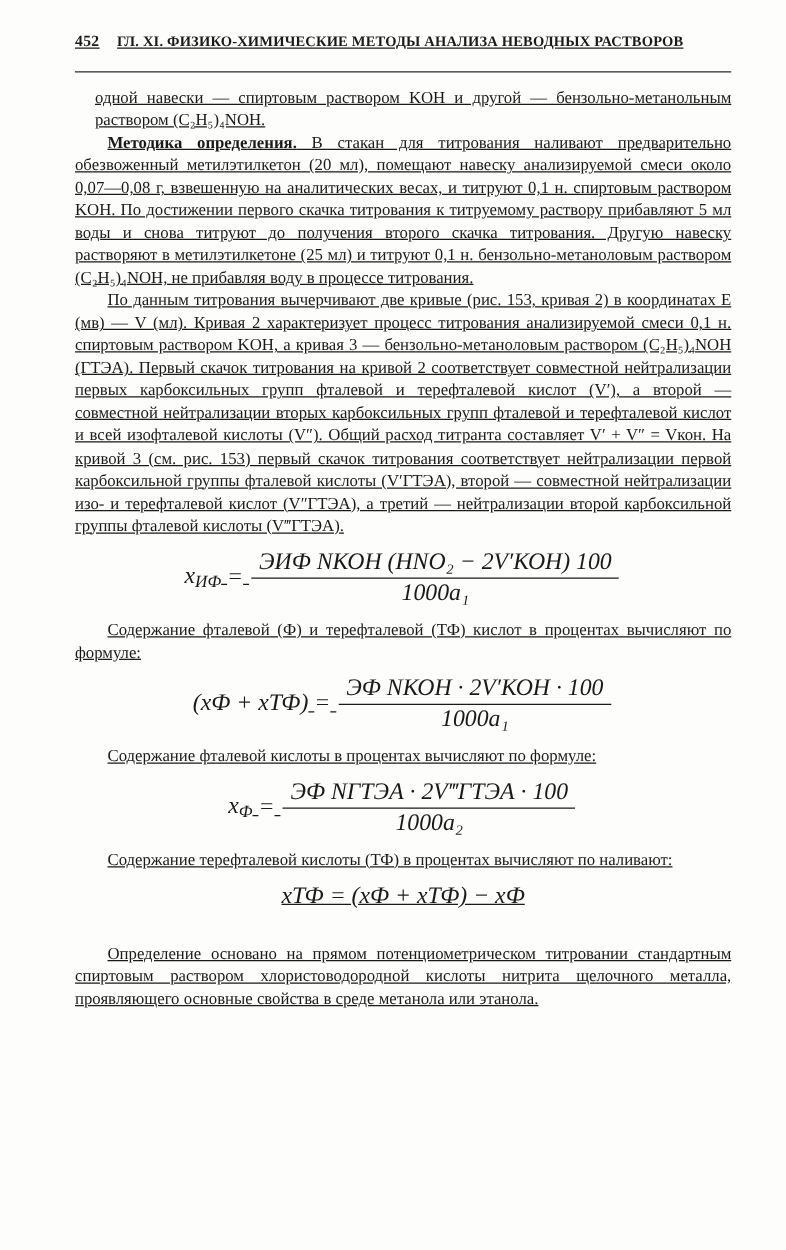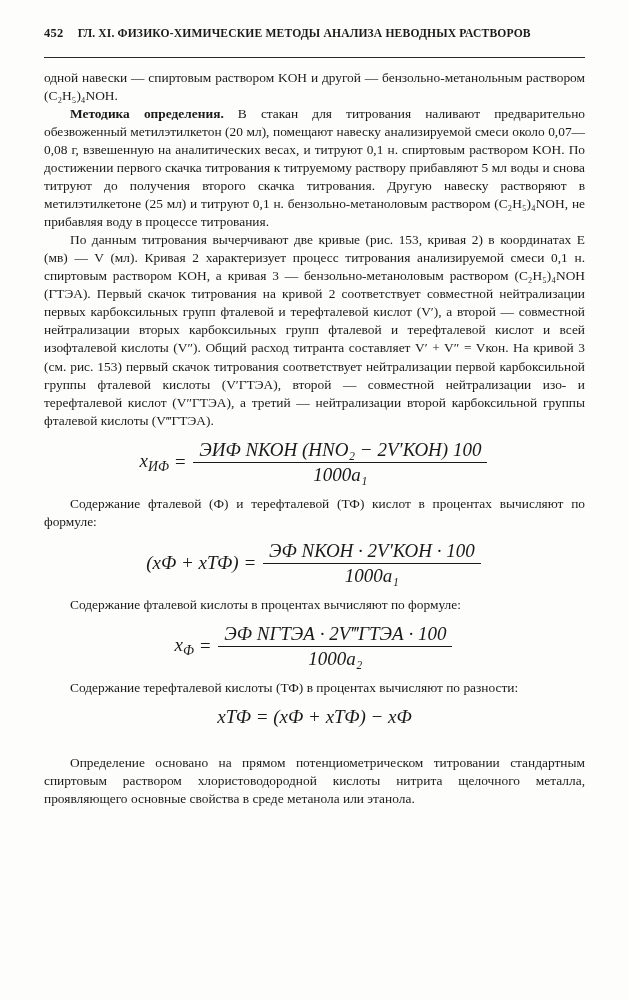--- a/index.html
+++ b/index.html
@@ -12,22 +12,23 @@
     background: #ffffff;
     font-family: "Liberation Serif", serif;
     color: #1a1a1a;
     overflow: hidden;
   }
   .page {
     position: relative;
     width: 629px;
     height: 1000px;
     box-sizing: border-box;
-    padding: 26px 44px 10px 44px;
+    padding: 26px 44px 10px 60px;
     background: #fdfdfb;
+    text-decoration: underline;
   }
   .header {
     display: flex;
     align-items: baseline;
     gap: 14px;
     margin-bottom: 14px;
     padding-bottom: 2px;
   }
   .page-number {
     font-size: 12.5px;
@@ -50,20 +51,21 @@
     margin: 0 0 0 0;
     font-size: 13.4px;
     line-height: 1.345;
     text-align: justify;
     text-justify: inter-word;
     text-indent: 26px;
     hyphens: manual;
   }
   p.noindent {
     text-indent: 0;
+    margin-left: 16px;
   }
   .b { font-weight: bold; }
   .sub { font-size: 0.72em; vertical-align: -0.28em; }
 
   .formula {
     text-align: center;
     margin: 9px 0 9px 0;
     font-size: 19px;
     font-style: italic;
   }
@@ -159,21 +161,21 @@
 
   <div class="formula">
     <span class="lhs"><span>x</span><span class="sub">Ф</span></span>
     <span class="lhs">=</span>
     <span class="frac">
       <span class="num">ЭФ NГТЭА · 2V‴ГТЭА · 100</span>
       <span class="den">1000a₂</span>
     </span>
   </div>
 
-  <p class="para">Содержание терефталевой кислоты (ТФ) в процентах вычисляют по разности:</p>
+  <p class="para">Содержание терефталевой кислоты (ТФ) в процентах вычисляют по наливают:</p>
 
   <div class="formula">xТФ = (xФ + xТФ) − xФ</div>
 
   <div class="section-head">
   </div>
 
 
   <p class="para">Определение основано на прямом потенциометрическом титровании стандартным спиртовым раствором хлористоводородной кислоты нитрита щелочного металла, проявляющего основные свойства в среде метанола или этанола.</p>
 
 

